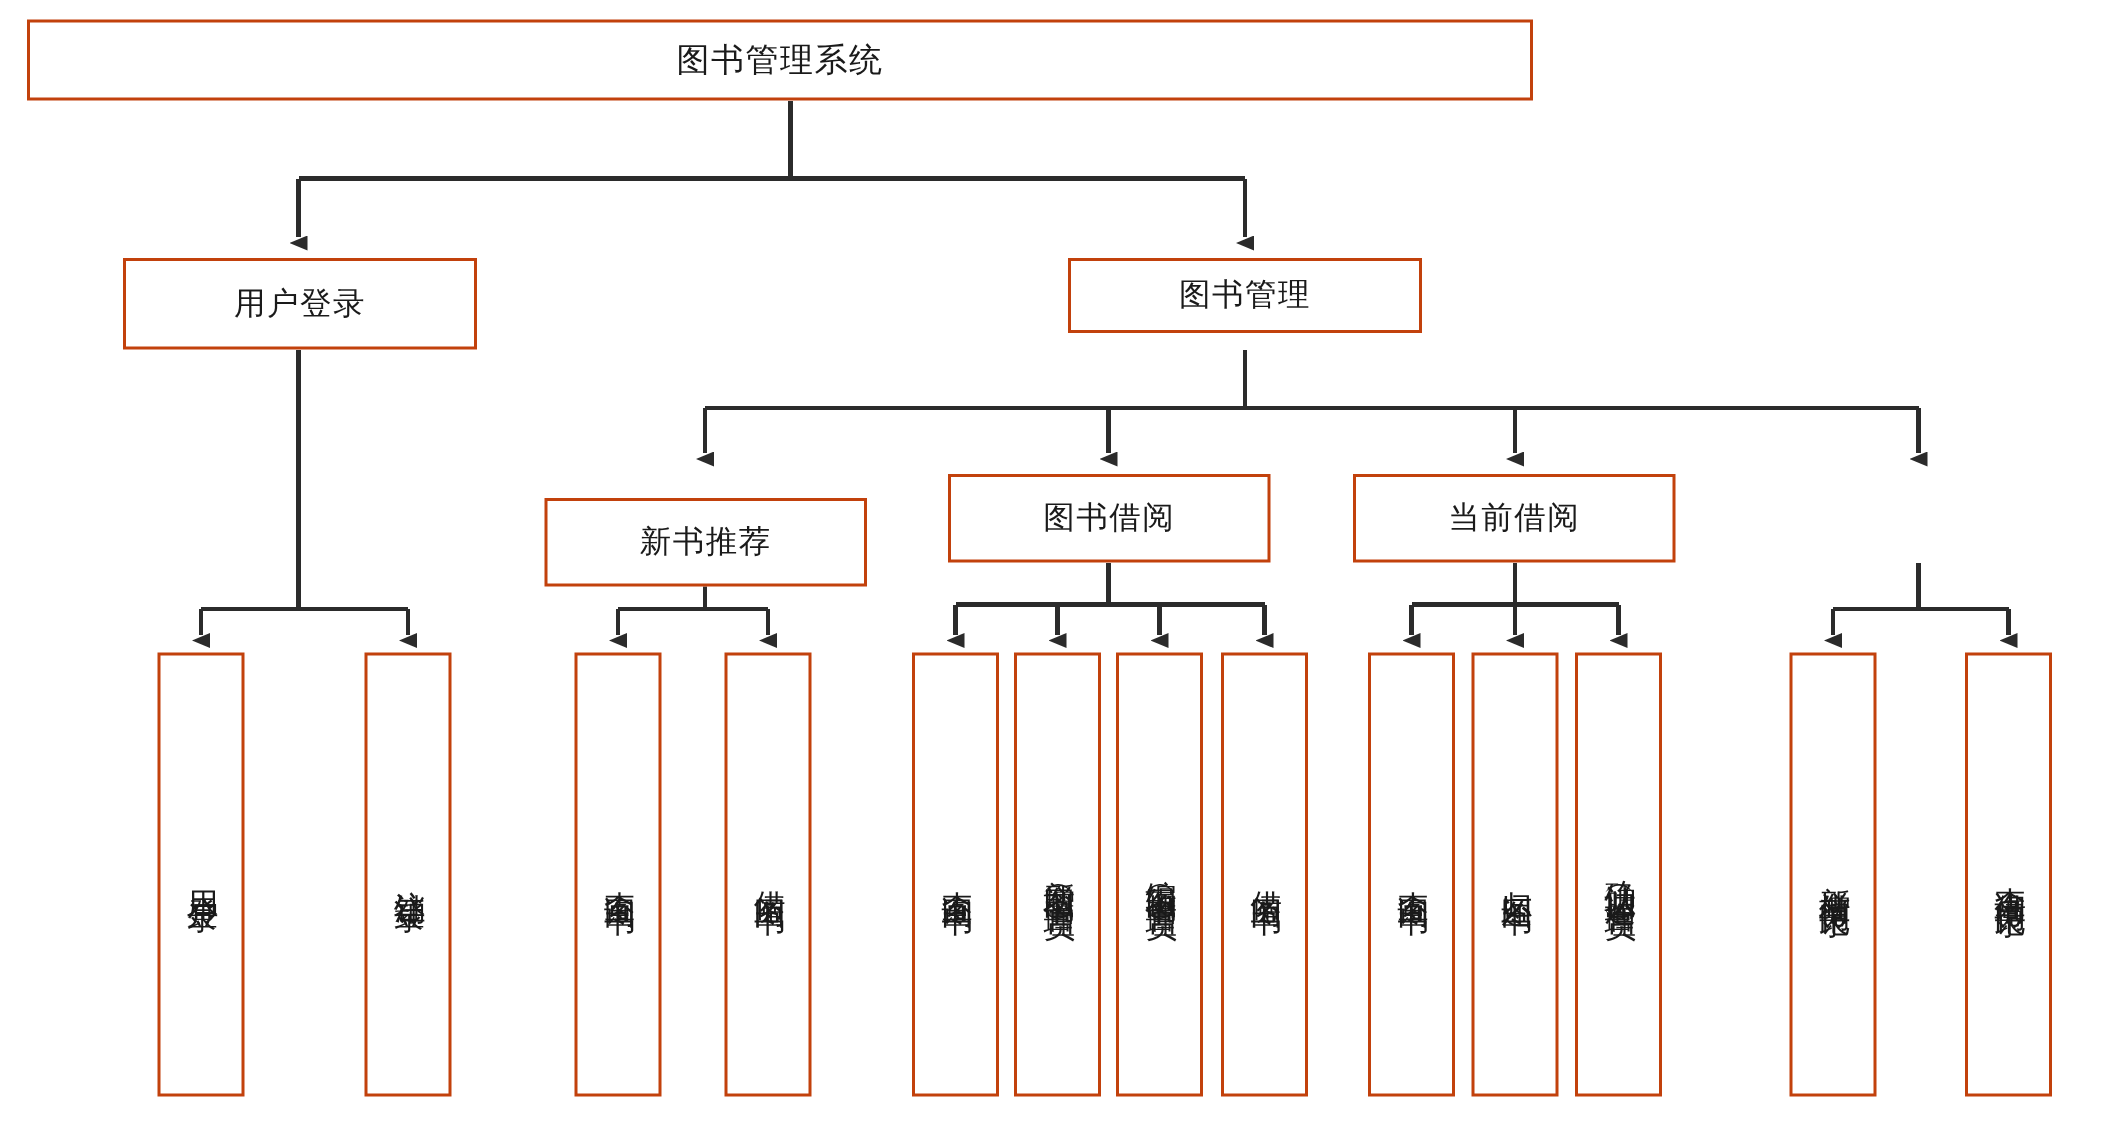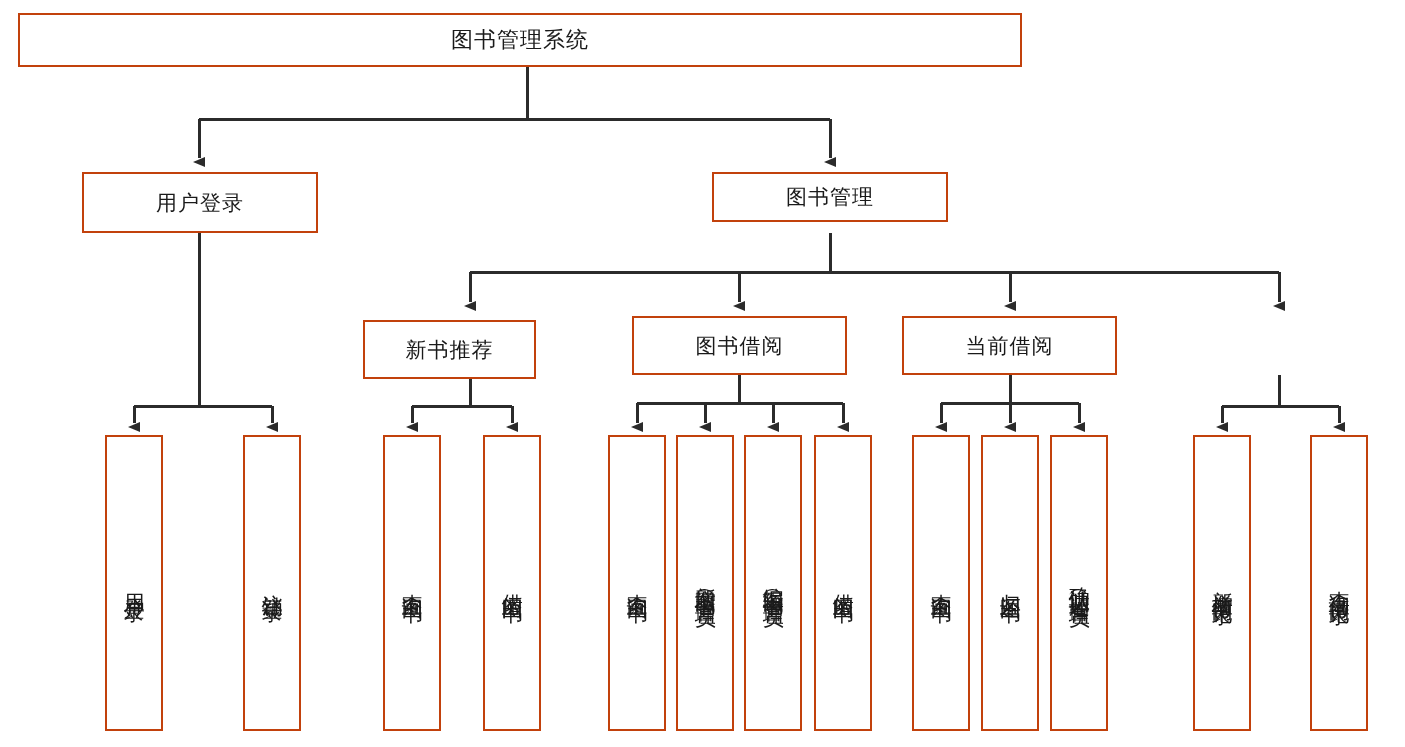--- a/index.html
+++ b/index.html
@@ -119,21 +119,21 @@
     <span>图书管理系统</span>
   </div>
 
   <div class="node horizontal" style="left:82px;top:172px;width:236px;height:61px;">
     <span>用户登录</span>
   </div>
   <div class="node horizontal" style="left:712px;top:172px;width:236px;height:50px;">
     <span>图书管理</span>
   </div>
 
-  <div class="node horizontal" style="left:363px;top:320px;width:173px;height:59px;">
+  <div class="node horizontal" style="left:363px;top:332px;width:215px;height:59px;">
     <span>新书推荐</span>
   </div>
   <div class="node horizontal" style="left:632px;top:316px;width:215px;height:59px;">
     <span>图书借阅</span>
   </div>
   <div class="node horizontal" style="left:902px;top:316px;width:215px;height:59px;">
     <span>当前借阅</span>
   </div>
 
   <div class="node vertical" style="left:105px;top:435px;width:58px;height:296px;">

